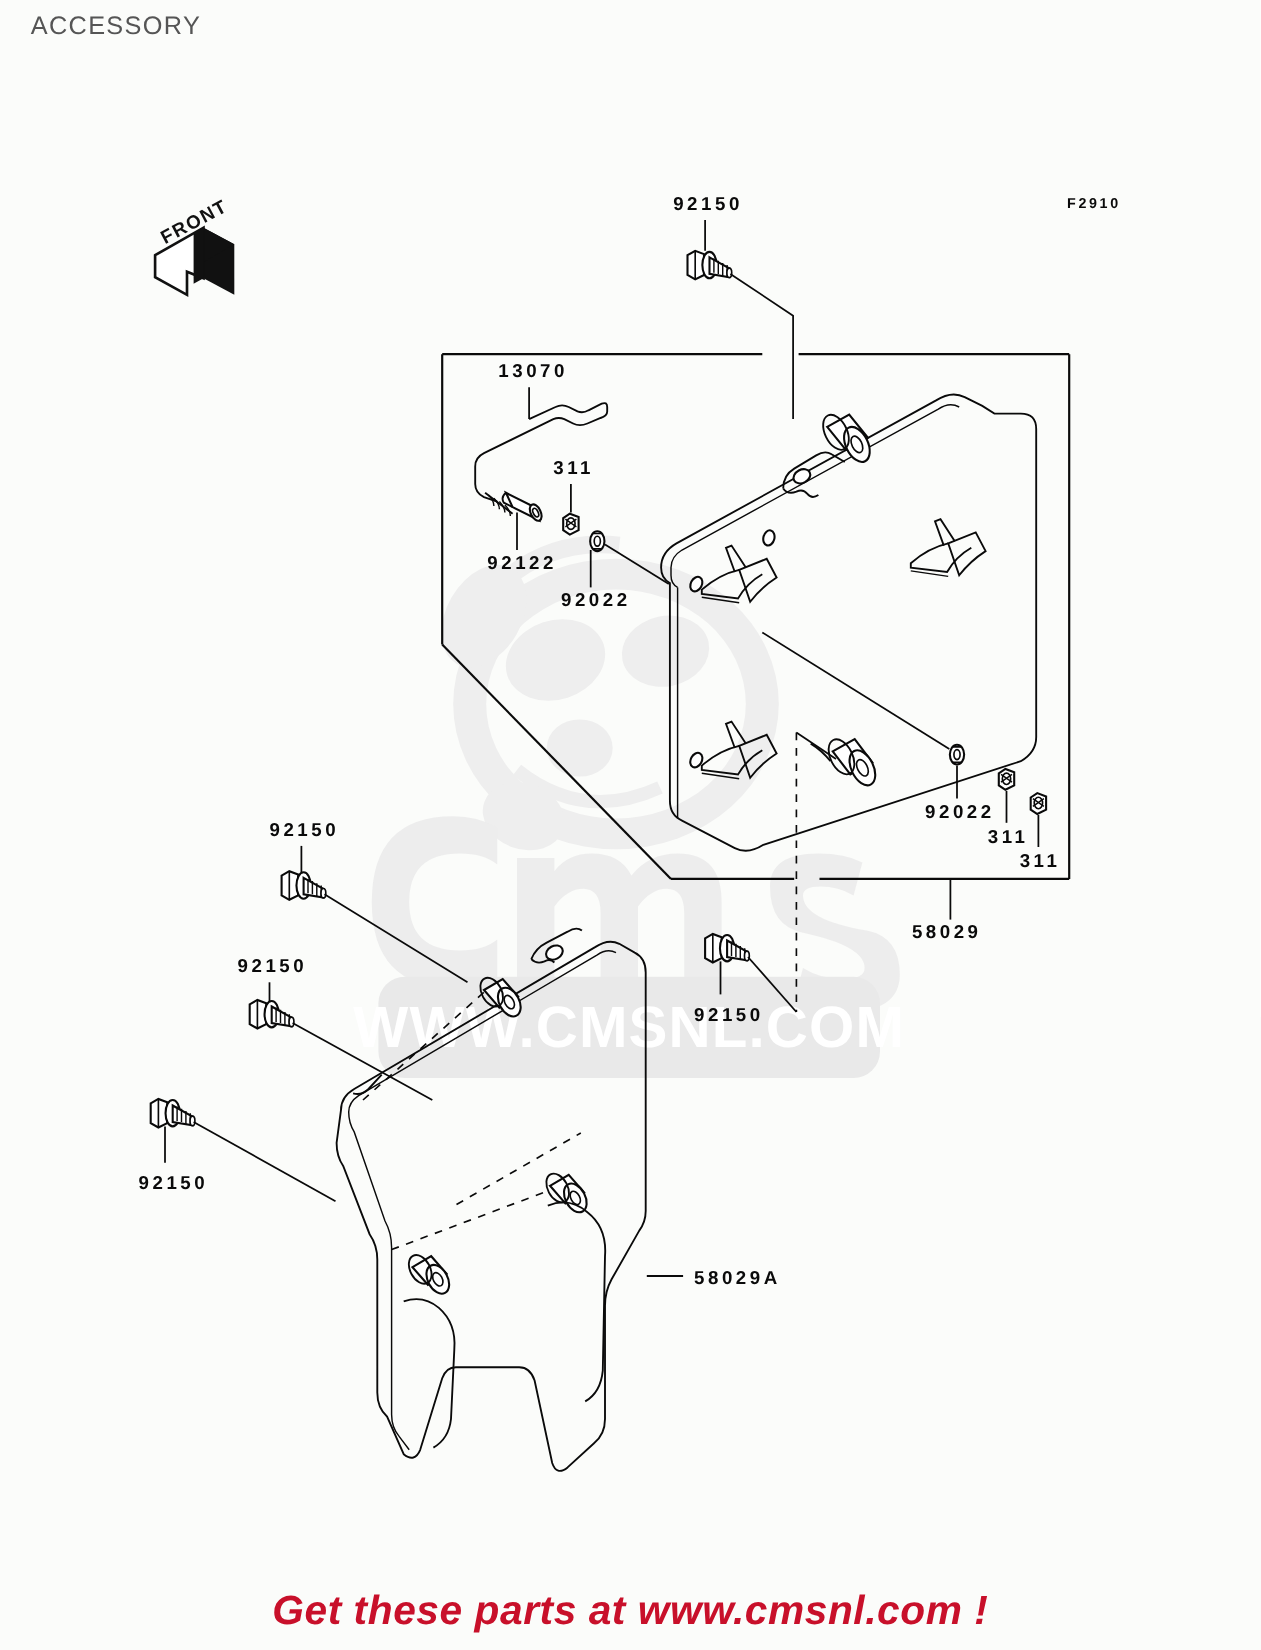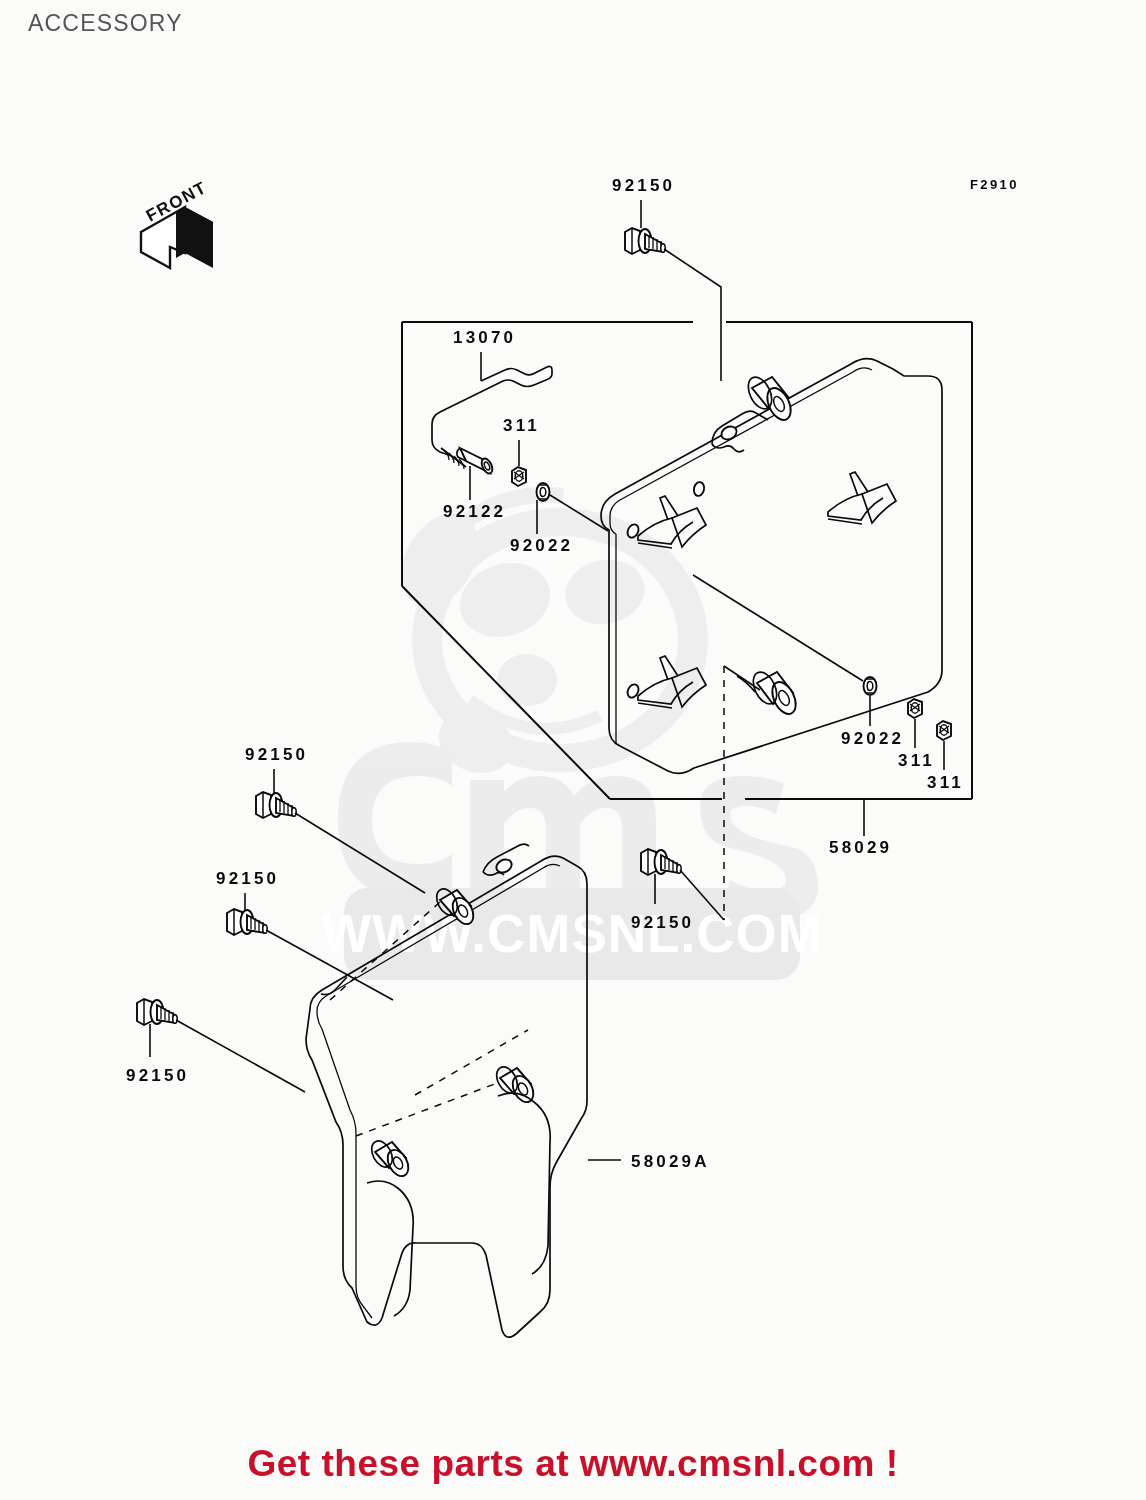--- a/index.html
+++ b/index.html
@@ -37,20 +37,21 @@
     left: 0;
     top: 1443px;
     width: 1146px;
     text-align: center;
     color: #c8102a;
     font-family: "Liberation Sans", sans-serif;
     font-size: 37px;
     font-weight: bold;
     letter-spacing: 0.5px;
     white-space: nowrap;
+    font-style: italic;
   }
   .pn {
     font-family: "Liberation Sans", sans-serif;
     font-size: 17px;
     font-weight: bold;
     letter-spacing: 3.2px;
     fill: #0a0a0a;
   }
   .pn-small {
     font-family: "Liberation Sans", sans-serif;

